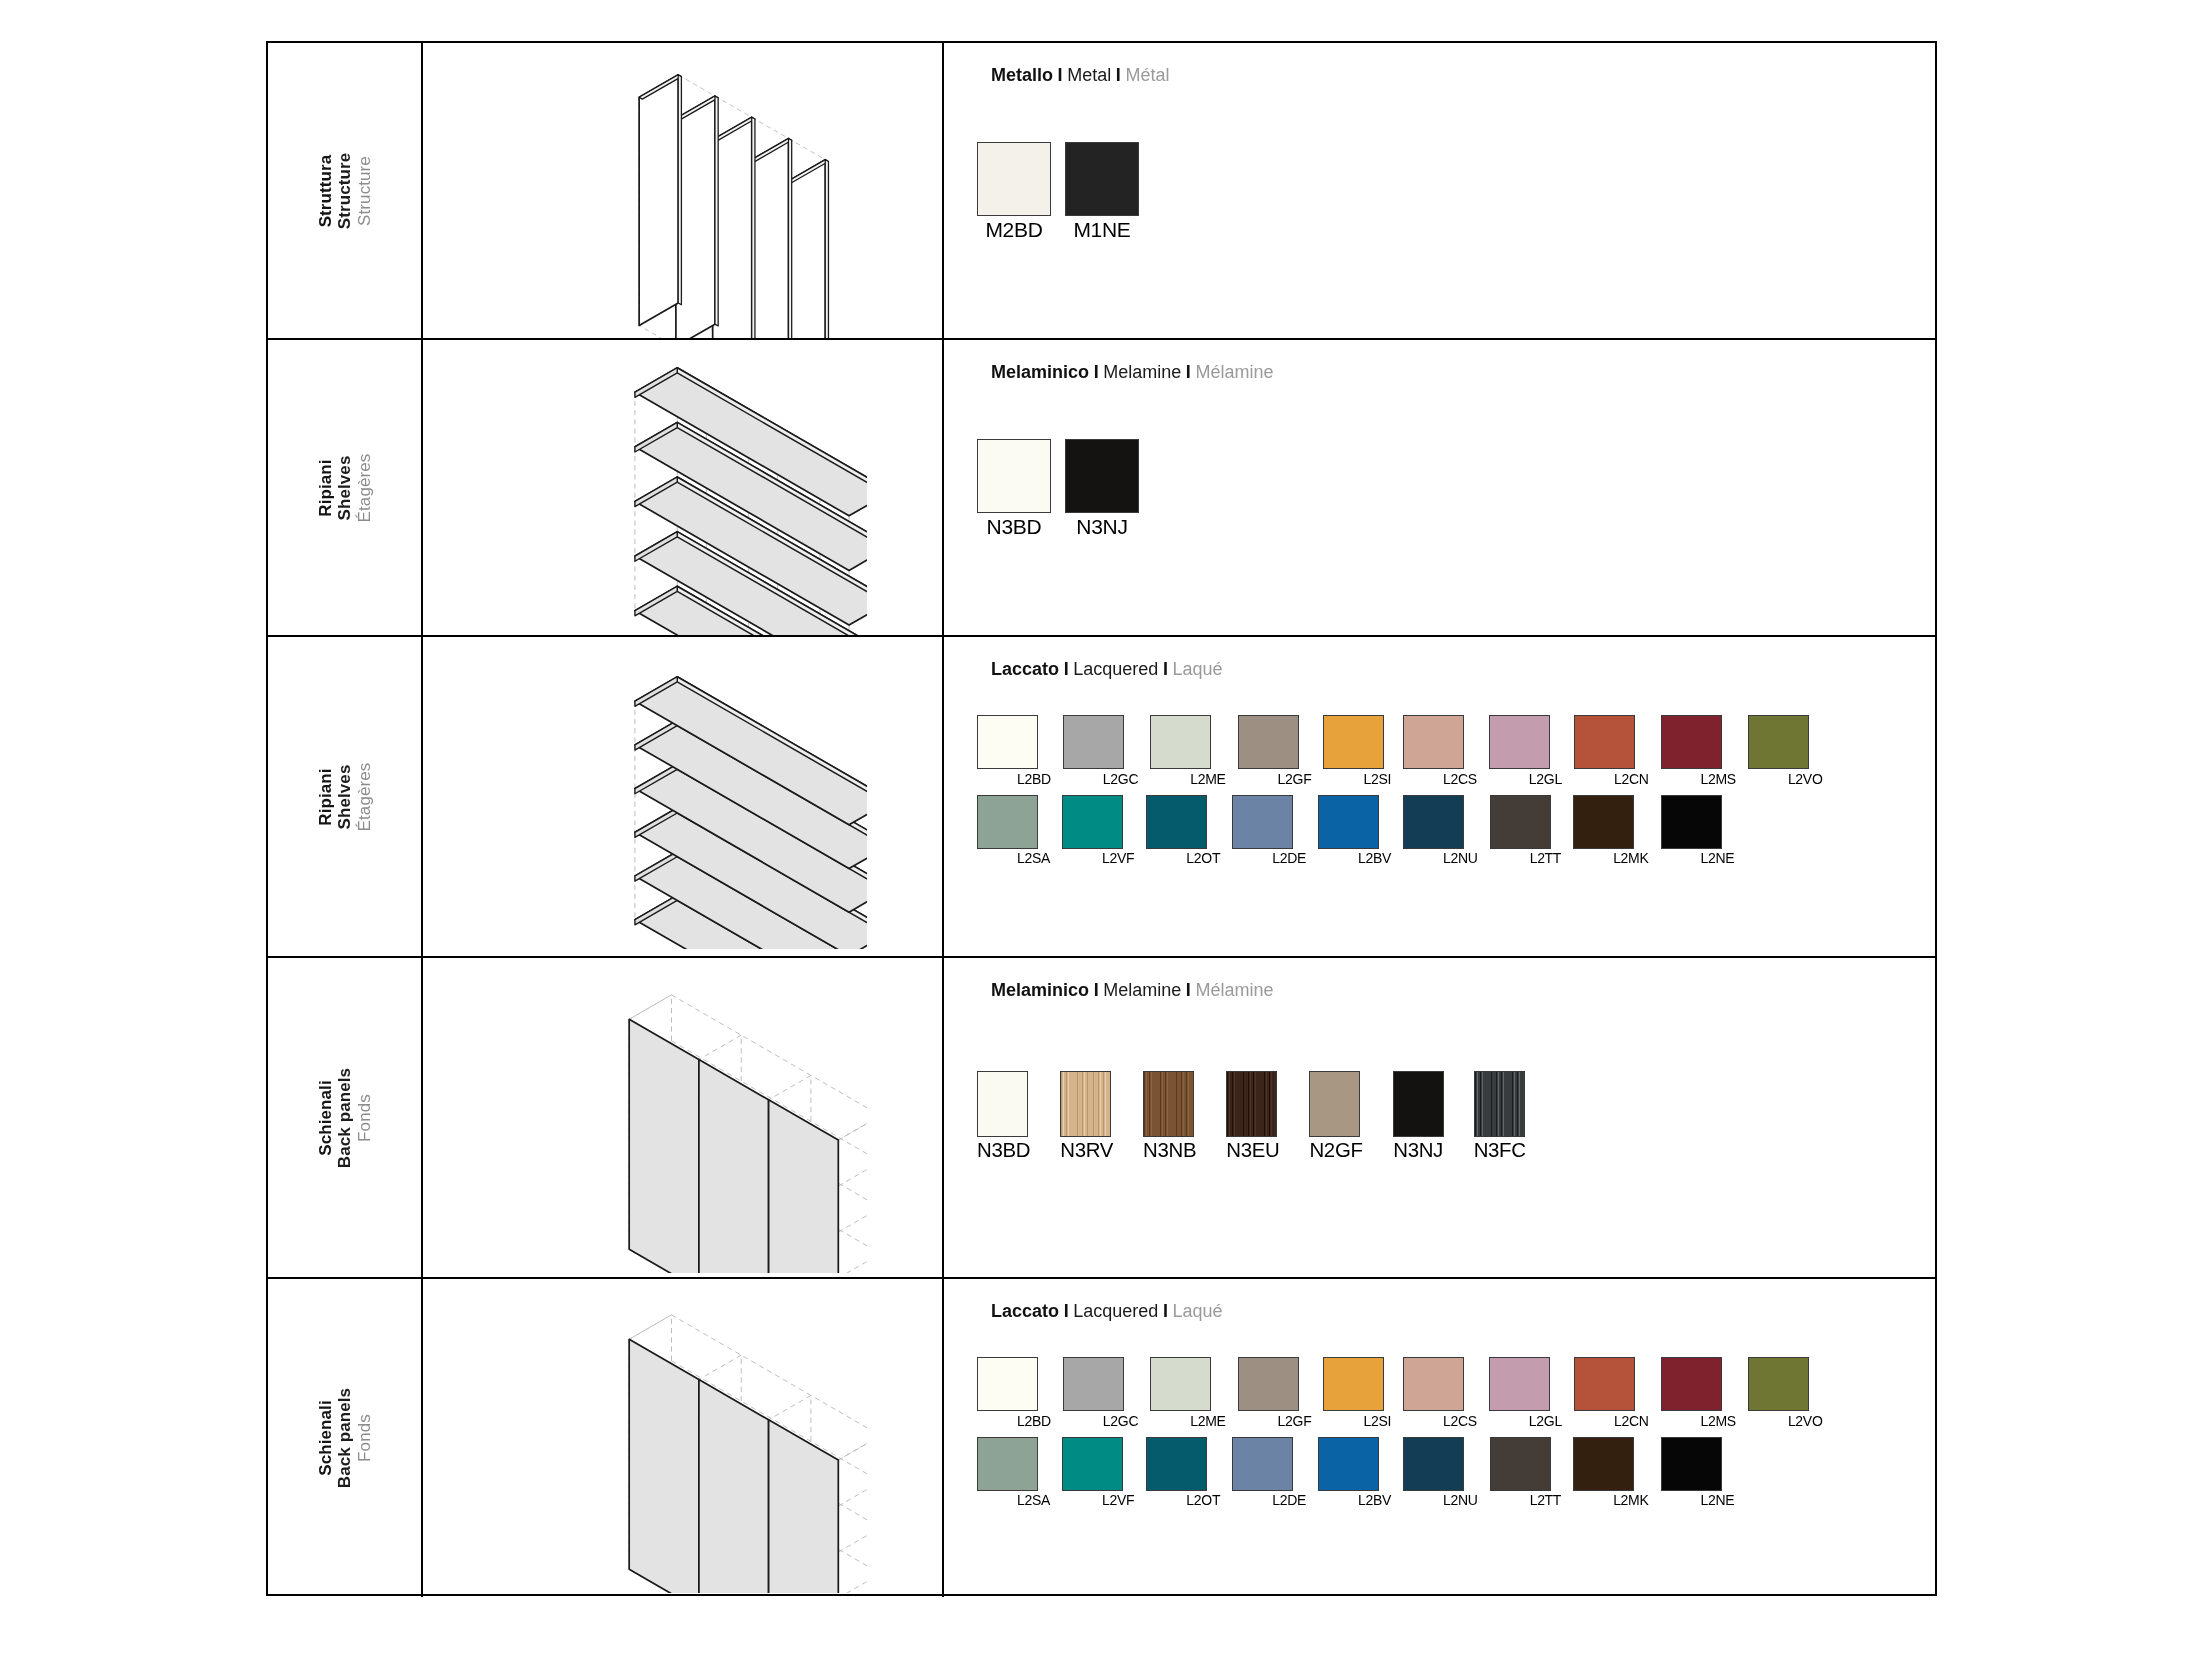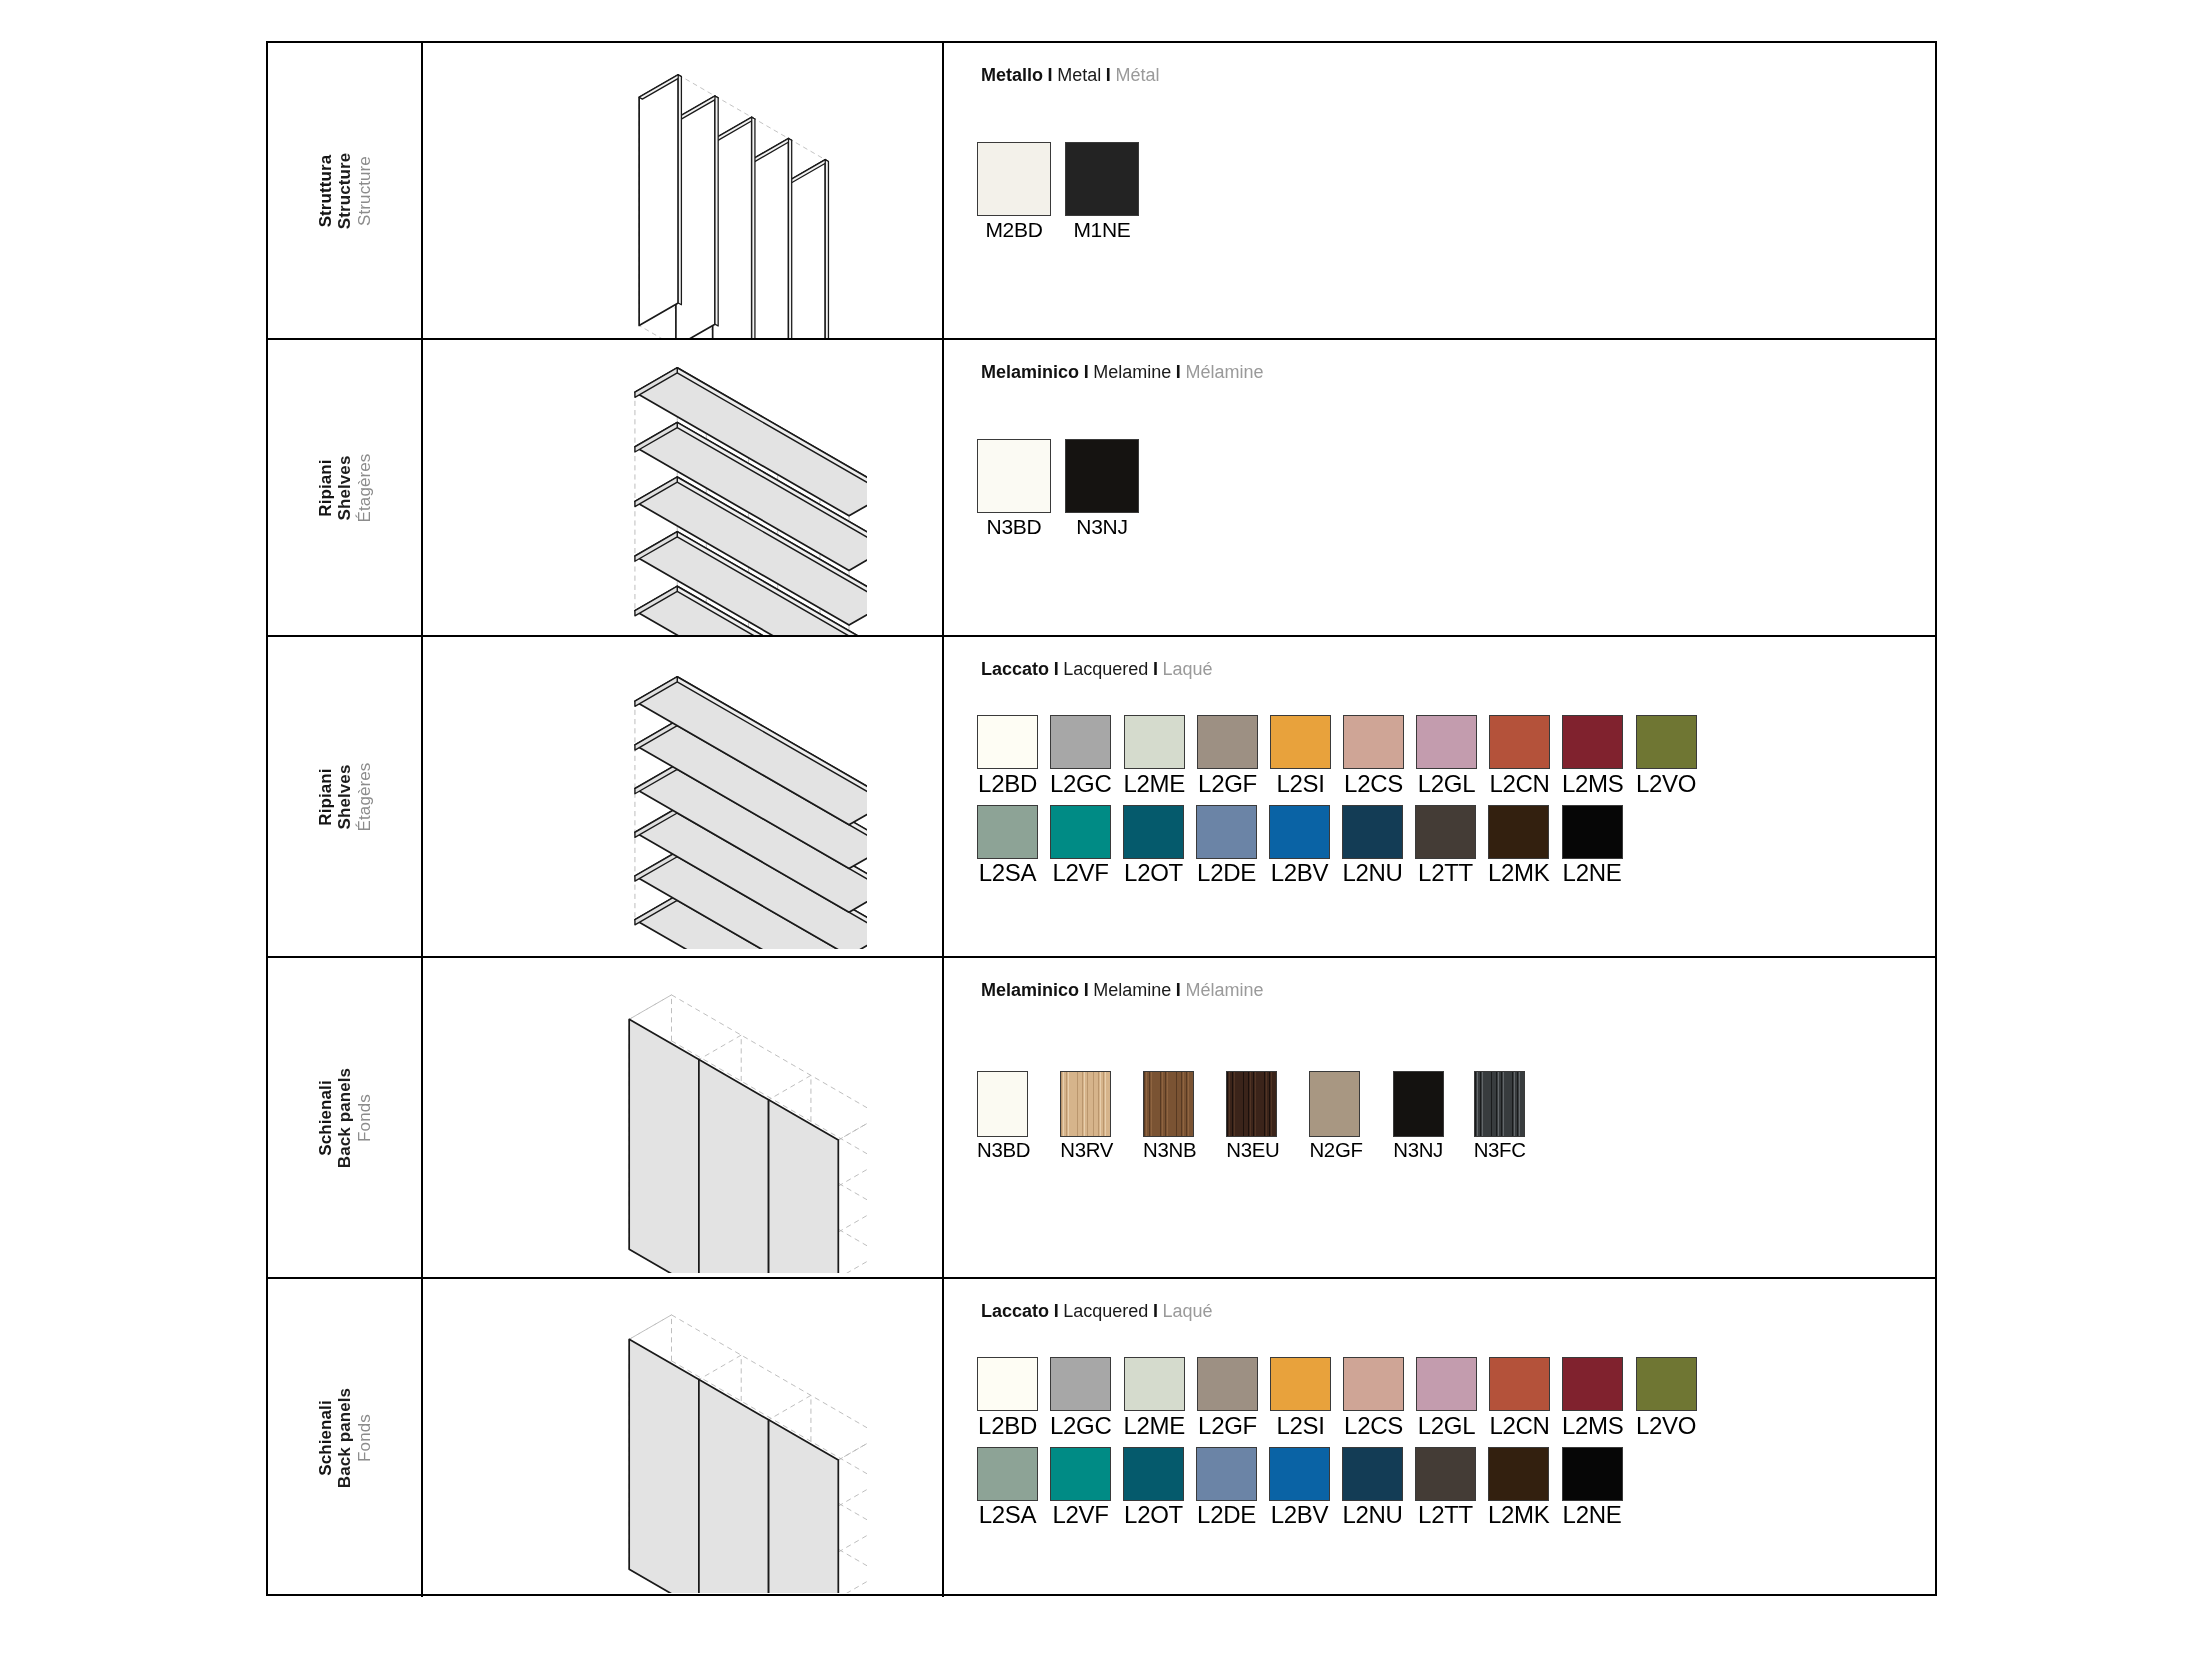--- a/index.html
+++ b/index.html
@@ -18,41 +18,41 @@
   .cell-mat{flex:1 1 auto;box-sizing:border-box;position:relative;overflow:hidden;}
 
   
   .vlabel{position:absolute;left:50%;top:50%;transform:translate(-50%,-50%) rotate(-90deg);
           white-space:nowrap;text-align:center;line-height:1.14;}
   .vlabel .l-it{font-weight:bold;font-size:17px;color:#141414;display:block;letter-spacing:0.1px;}
   .vlabel .l-en{font-weight:600;font-size:17px;color:#1d1d1d;display:block;letter-spacing:0.1px;}
   .vlabel .l-fr{font-weight:400;font-size:17px;color:#8c8c8c;display:block;letter-spacing:0.1px;}
 
   
-  .mat-head{position:absolute;left:37px;top:22.4px;white-space:nowrap;font-size:18px;color:#111;}
+  .mat-head{position:absolute;left:47px;top:22.4px;white-space:nowrap;font-size:18px;color:#111;}
   .mat-head .m-it{font-weight:bold;}
   .mat-head .m-sep{font-weight:bold;padding:0 4.6px;color:#111;}
   .mat-head .m-en{font-weight:400;color:#1a1a1a;}
   .mat-head .m-fr{font-weight:400;color:#9a9a9a;}
 
   
   .sw-wrap{position:absolute;left:33px;text-align:center;}
   .sw-row{display:flex;}
   .sw-item{margin-right:14px;}
   .sw-item:last-child{margin-right:16px;}
   .sw-chip{border:1px solid #3a3a3a;box-sizing:border-box;position:relative;overflow:hidden;}
   .sw-code{font-size:20.4px;font-weight:400;color:#000;letter-spacing:-0.3px;line-height:1;margin-top:2.6px;
            font-family:"Liberation Sans",sans-serif;}
 
   
   .big .sw-chip{width:74px;height:74px;}
   .big .sw-code{font-size:21px;}
   .lac .sw-chip{width:61px;height:54px;}
   .lac .sw-item{margin-right:12px;}
-  .lac .sw-code{font-size:24px;}
+  .lac .sw-code{font-size:14px;margin-left:40px;}
   .mel .sw-chip{width:51px;height:66px;}
   .mel .sw-item{margin-right:30px;}
   .mel .sw-code{font-size:20.4px;}
 
   .sw-row2{margin-top:9.2px;}
 
   
   .grain{position:absolute;inset:0;}
 
   svg{display:block;}

